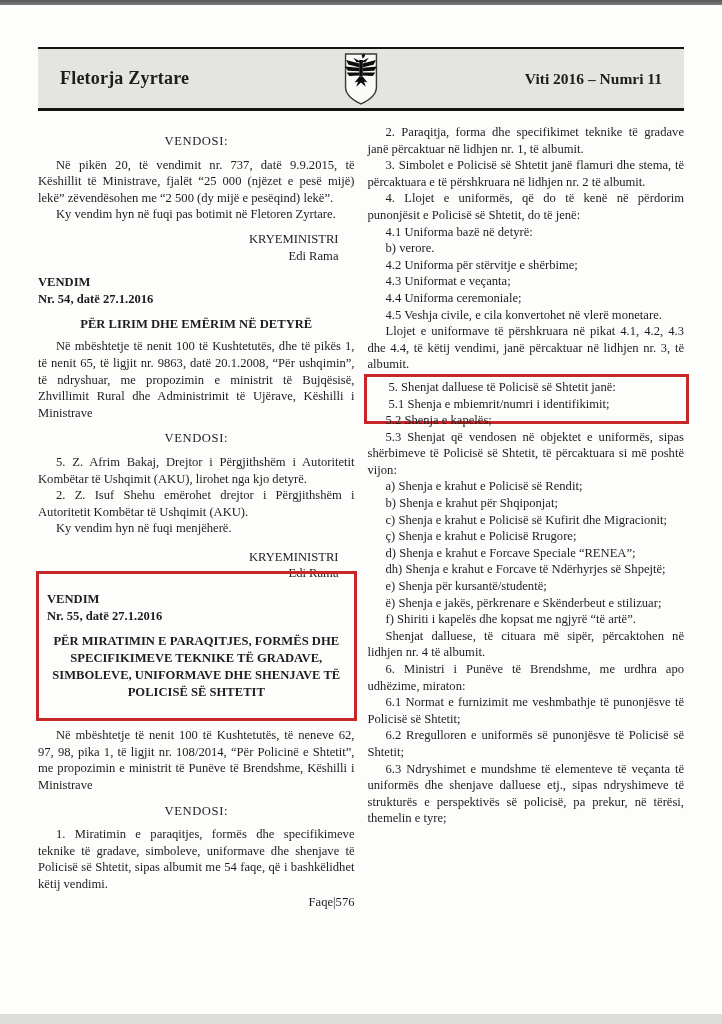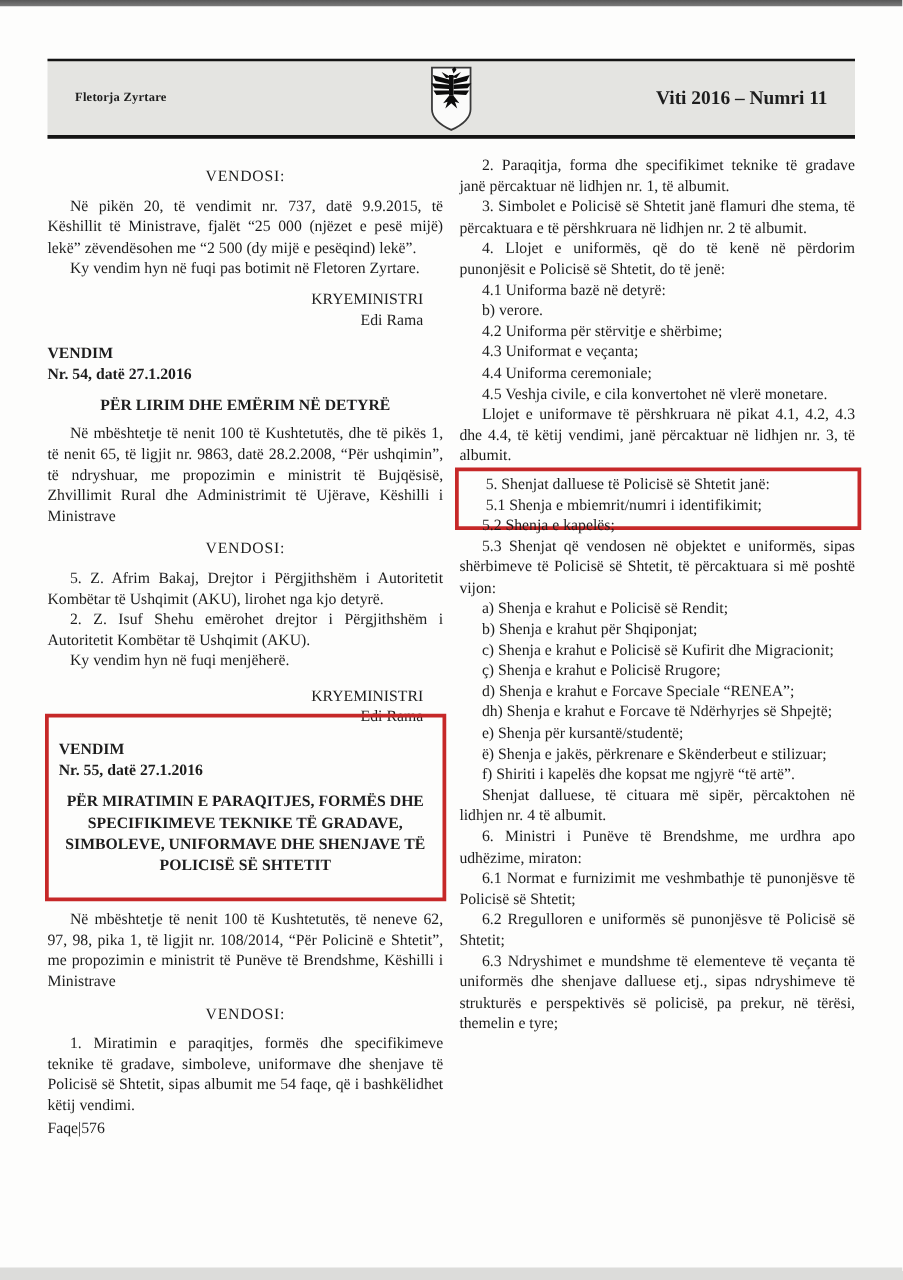--- a/index.html
+++ b/index.html
@@ -19,35 +19,35 @@
 
   
   .masthead {
     background: #e4e4e1;
     border-top: 2px solid #141414;
     border-bottom: 3px solid #141414;
     height: 64px;
     display: flex; align-items: center;
     padding: 0 22px;
   }
-  .masthead .mh-left  { flex: 1; font-weight: bold; font-size: 10px; letter-spacing: .2px; }
+  .masthead .mh-left  { flex: 1; font-weight: bold; font-size: 18px; letter-spacing: .2px; }
   .masthead .mh-right { flex: 1; font-weight: bold; font-size: 15.5px; text-align: right; }
   .emblem { width: 38px; height: 56px; flex: 0 0 auto; margin-top: 1px; }
 
   
   .columns { display: flex; gap: 13px; margin-top: 13px; }
   .col { flex: 1; font-size: 12.6px; line-height: 16.6px; text-align: justify; }
 
   .b-vendosi { text-align: center; text-indent: 0; letter-spacing: .6px; margin: 9px 0 7px; }
   .b-heading { text-align: left; font-weight: bold; margin-top: 11px; }
   .b-subheading { text-align: left; font-weight: bold; }
   .b-title { text-align: center; font-weight: bold; margin: 9px 4px 5px; line-height: 17px; }
   .b-para { text-indent: 18px; }
   .b-sign { text-align: right; font-weight: normal; padding-right: 16px; }
-  .b-plain { text-align: left; margin-top: 1px; }
+  .b-plain { text-align: right; margin-top: 1px; }
   .mt6 { margin-top: 6px; } .mt8 { margin-top: 8px; } .mt10 { margin-top: 10px; } .mt12 { margin-top: 12px; }
 
   .redbox {
     border: 3px solid var(--red);
     margin: 0 -2px;
     padding: 6px 8px 12px;
   }
   .redbox.overlap-top { margin-top: -11px; position: relative; }
   .redbox.tight { padding: 2px 4px 9px; margin: 1px -5px 0 -4px; }
   .pull-up { margin-top: -12px; }
@@ -83,21 +83,21 @@
   <div class="columns">
     <div class="col" id="col-left">
         <div class="b-vendosi">VENDOSI:</div>
         <div class="b-para">Në pikën 20, të vendimit nr. 737, datë 9.9.2015, të Këshillit të Ministrave, fjalët “25 000 (njëzet e pesë mijë) lekë” zëvendësohen me “2 500 (dy mijë e pesëqind) lekë”.</div>
         <div class="b-para">Ky vendim hyn në fuqi pas botimit në Fletoren Zyrtare.</div>
         <div class="b-sign mt8">KRYEMINISTRI</div>
         <div class="b-sign">Edi Rama</div>
         <div class="b-heading mt10">VENDIM</div>
         <div class="b-subheading">Nr. 54, datë 27.1.2016</div>
         <div class="b-title">PËR LIRIM DHE EMËRIM NË DETYRË</div>
-        <div class="b-para">Në mbështetje të nenit 100 të Kushtetutës, dhe të pikës 1, të nenit 65, të ligjit nr. 9863, datë 28.2.2008, “Për ushqimin”, të ndryshuar, me propozimin e ministrit të Bujqësisë, Zhvillimit Rural dhe Administrimit të Ujërave, Këshilli i Ministrave</div>
+        <div class="b-para">Në mbështetje të nenit 100 të Kushtetutës, dhe të pikës 1, të nenit 65, të ligjit nr. 9863, datë 20.1.2008, “Për ushqimin”, të ndryshuar, me propozimin e ministrit të Bujqësisë, Zhvillimit Rural dhe Administrimit të Ujërave, Këshilli i Ministrave</div>
         <div class="b-vendosi">VENDOSI:</div>
         <div class="b-para">5. Z. Afrim Bakaj, Drejtor i Përgjithshëm i Autoritetit Kombëtar të Ushqimit (AKU), lirohet nga kjo detyrë.</div>
         <div class="b-para">2. Z. Isuf Shehu emërohet drejtor i Përgjithshëm i Autoritetit Kombëtar të Ushqimit (AKU).</div>
         <div class="b-para">Ky vendim hyn në fuqi menjëherë.</div>
         <div class="b-sign mt12">KRYEMINISTRI</div>
         <div class="b-sign">Edi Rama</div>
         <div class="redbox overlap-top">
           <div class="b-heading">VENDIM</div>
           <div class="b-subheading">Nr. 55, datë 27.1.2016</div>
           <div class="b-title">PËR MIRATIMIN E PARAQITJES, FORMËS DHE SPECIFIKIMEVE TEKNIKE TË GRADAVE, SIMBOLEVE, UNIFORMAVE DHE SHENJAVE TË POLICISË SË SHTETIT</div>

